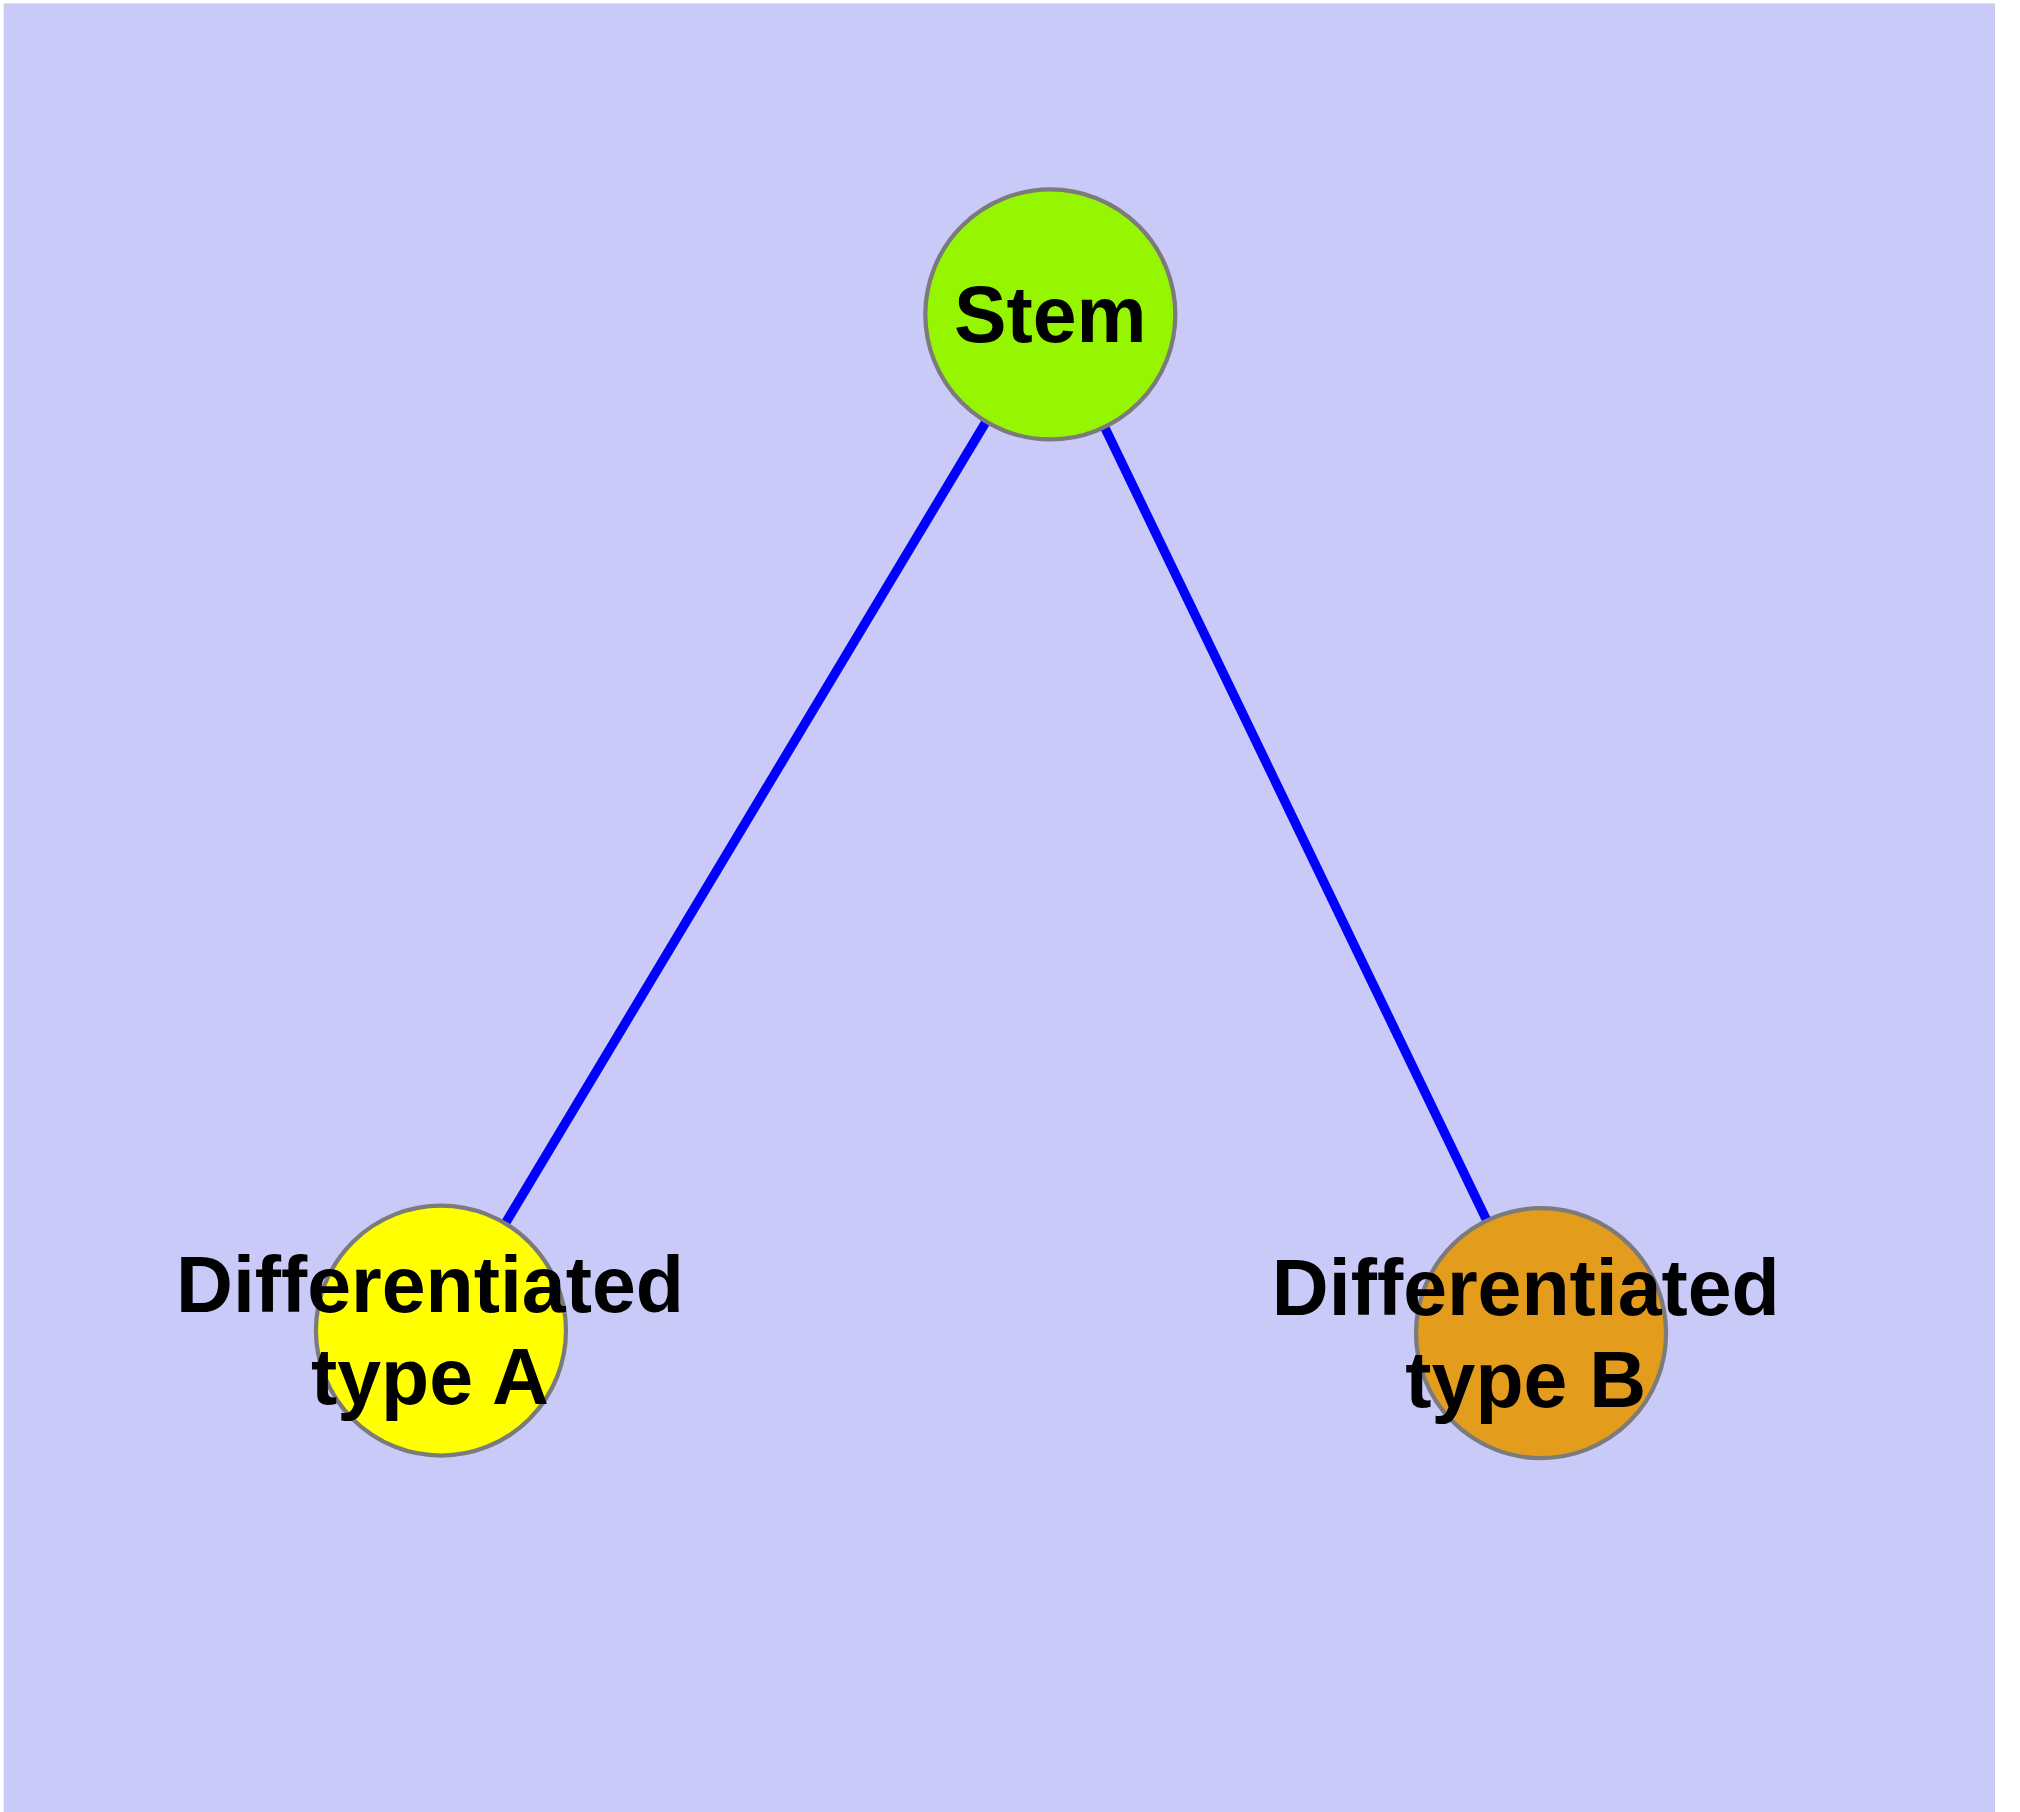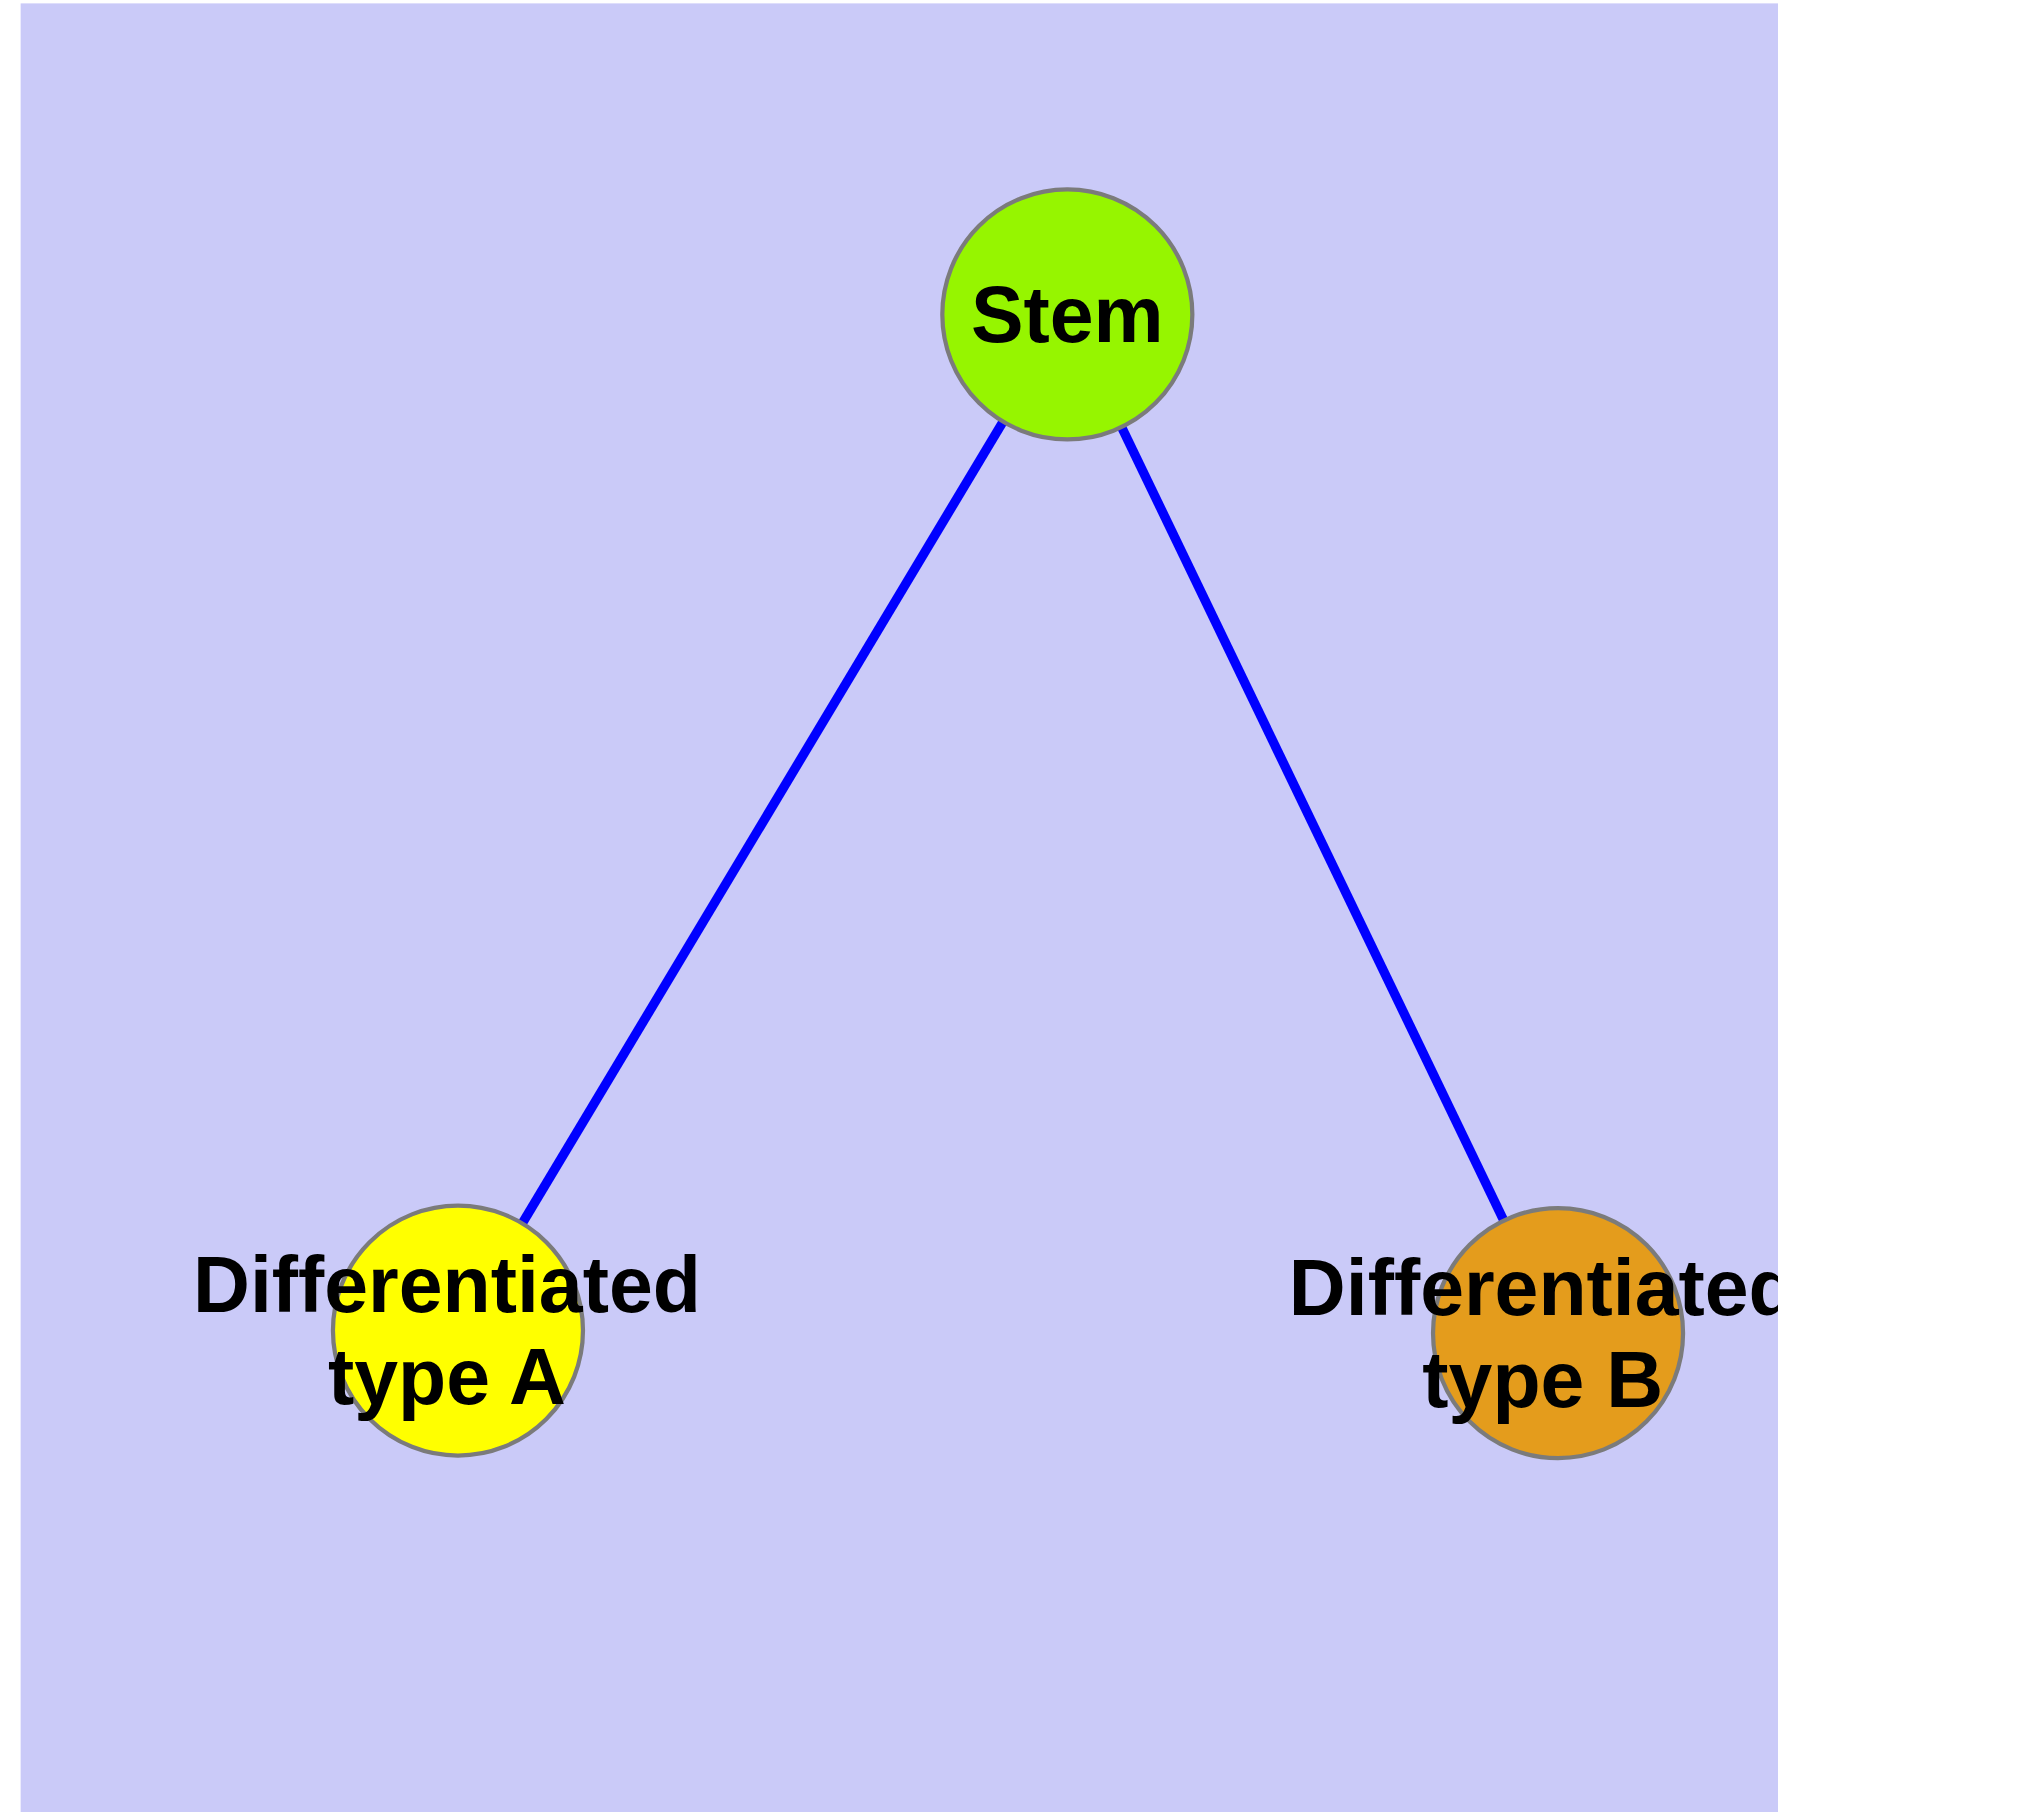--- a/index.html
+++ b/index.html
@@ -1,25 +1,24 @@
 <!DOCTYPE html>
 <html style="font-size:13.6px"><head>
 <meta charset="utf-8">
 <style>
   html, body {
     margin: 0;
     padding: 0;
     background: #ffffff;
   }
   .diagram-wrap {
-    width: 1761px;
+    width: 1995px;
     height: 1812px;
     position: relative;
     overflow: hidden;
-    margin-left: 17px;
   }
   svg {
     display: block;
     width: 2021px;
     height: 1812px;
   }
   .node-circle {
     stroke-width: 5px;
   }
   .edge-line {

